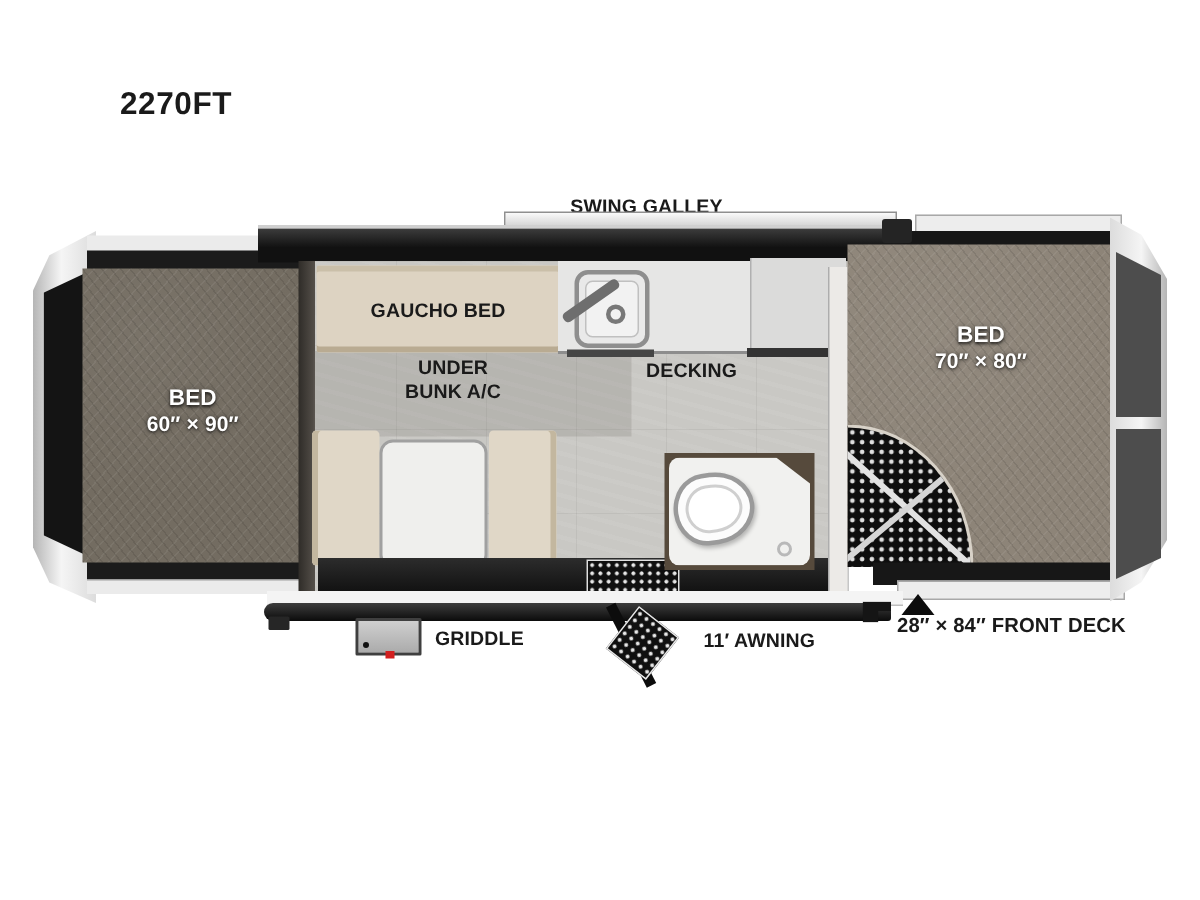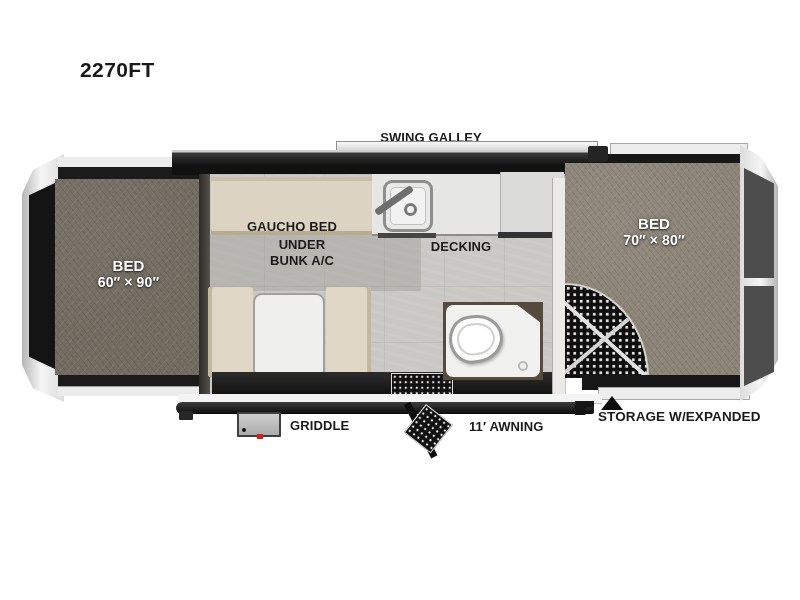--- a/index.html
+++ b/index.html
@@ -79,21 +79,21 @@
   <div class="abs" style="left:610px; top:143px; width:138px; height:13px; background:#ededed; border:1px solid #a8a8a8;"></div>
   <div class="abs" style="left:602px; top:154px; width:143px; height:19px; background:#171717;"></div>
   <div class="abs" style="left:588px; top:146px; width:20px; height:16px; background:#242424; border-radius:2px;"></div>
 
   <div class="abs floor-tex" style="left:204px; top:174px; width:362px; height:224px;"></div>
   <div class="abs" style="left:199px; top:174px; width:11px; height:224px; background:linear-gradient(90deg,#2f2c28,#55504a);"></div>
   <div class="abs" style="left:209px; top:234px; width:212px; height:57px; background:rgba(110,105,98,.20);"></div>
 
   <div class="abs beige" style="left:211px; top:177px; width:162px; height:58px; border-radius:2px;
               box-shadow:inset 0 4px 0 #cabfa9, inset 0 -4px 0 #b9ab92;">
-    <div class="lbl lbl-center" style="left:0; top:22px; width:100%; font-size:13px;margin-top:20px;">GAUCHO BED</div>
+    <div class="lbl lbl-center" style="left:0; top:22px; width:100%; font-size:13px;">GAUCHO BED</div>
   </div>
 
   <div class="abs" style="left:372px; top:174px; width:192px; height:62px; background:#e6e6e5; border-bottom:2px solid #8d8d8d;"></div>
   <div class="abs" style="left:500px; top:172px; width:64px; height:62px; background:#dbdbda; border-left:1px solid #b0b0b0;"></div>
   <div class="abs" style="left:378px; top:233px; width:58px; height:5px; background:#454545;"></div>
   <div class="abs" style="left:498px; top:232px; width:66px; height:6px; background:#333;"></div>
   <div class="abs" style="left:383px; top:180px; width:50px; height:52px; border:3px solid #8e8e8e; border-radius:9px; background:#e9e9e9;">
     <div class="abs" style="left:4px; top:4px; right:4px; bottom:4px; background:#f2f2f2; border:1px solid #c0c0c0; border-radius:5px;"></div>
   </div>
   <div class="abs" style="left:372px; top:197px; width:44px; height:7px; background:#6e6e6e; border-radius:3px;
@@ -168,16 +168,16 @@
   <div class="abs" style="left:404px; top:405px; width:7px; height:60px; background:#0c0c0c;
               transform:rotate(-27deg); transform-origin:top left;"></div>
   <div class="abs mesh-tex-small" style="left:426px; top:404px; width:34px; height:36px; border:1px solid #e8e8e8;
               transform:rotate(38deg); transform-origin:top left;"></div>
 
   <div class="lbl" style="left:469px; top:419px; font-size:13px;">11′ AWNING</div>
 
   <div class="abs" style="left:601px; top:396px; width:0; height:0;
               border-left:11px solid transparent; border-right:11px solid transparent; border-bottom:14px solid #0d0d0d;"></div>
   <div class="lbl" style="left:598px; top:409px; font-size:13.5px; line-height:16px;">
-    <div>STORAGE W/EXPANDED</div>
+    <div>28″ × 84″ FRONT DECK</div>
   </div>
 
 </div>
 
 </body></html>

